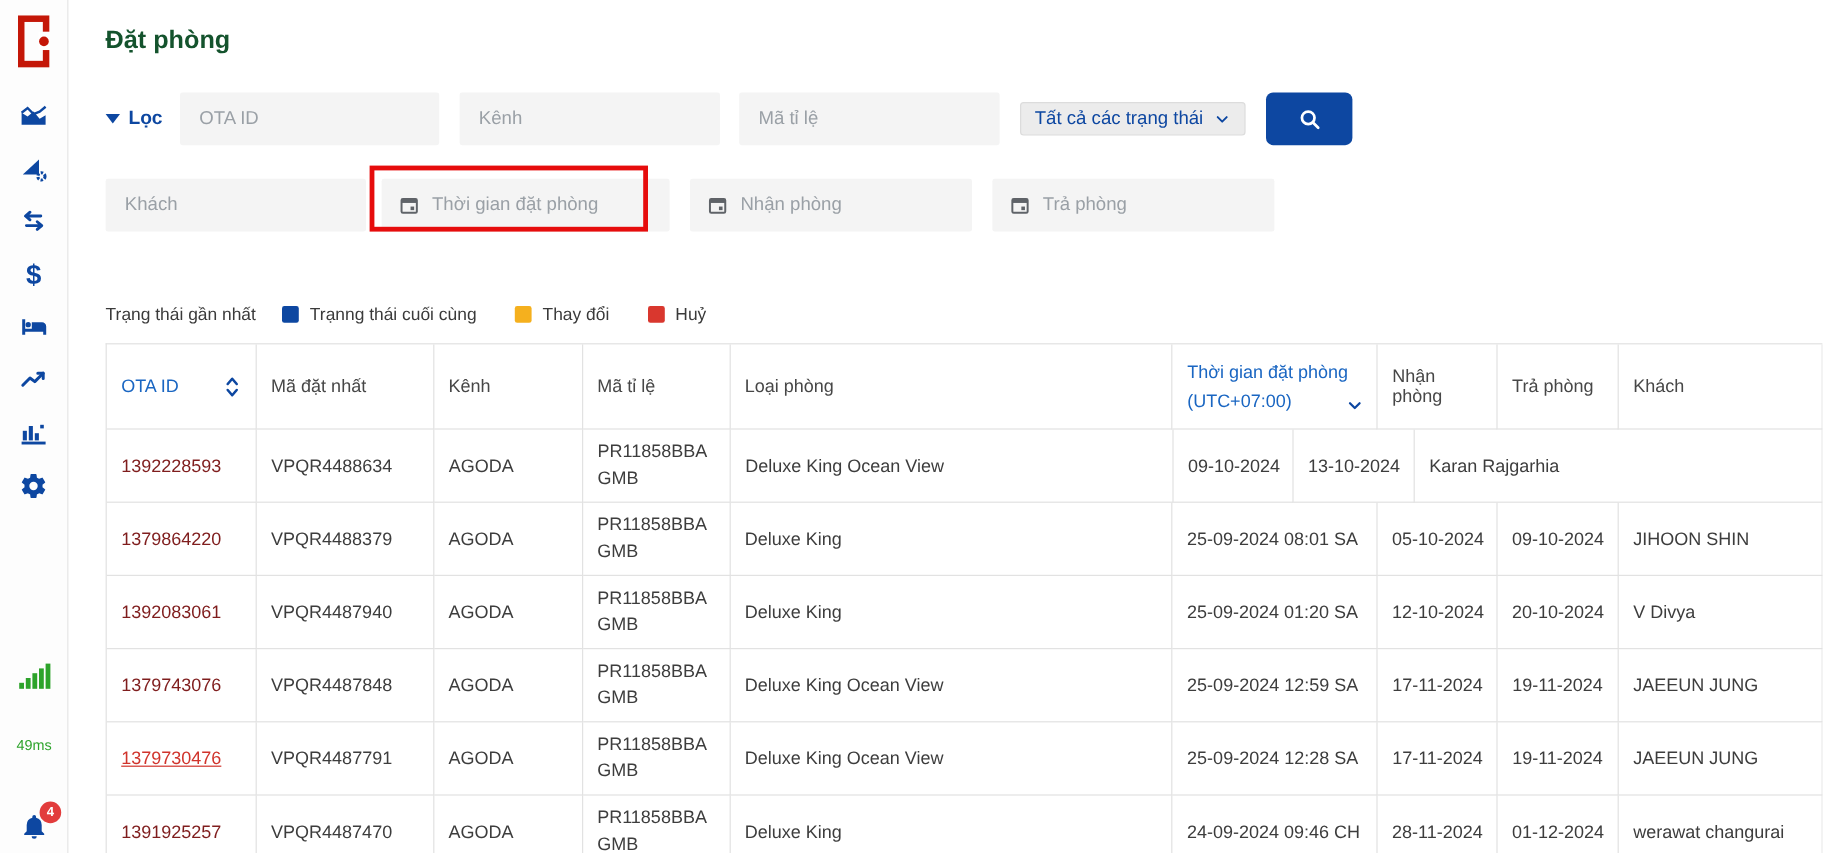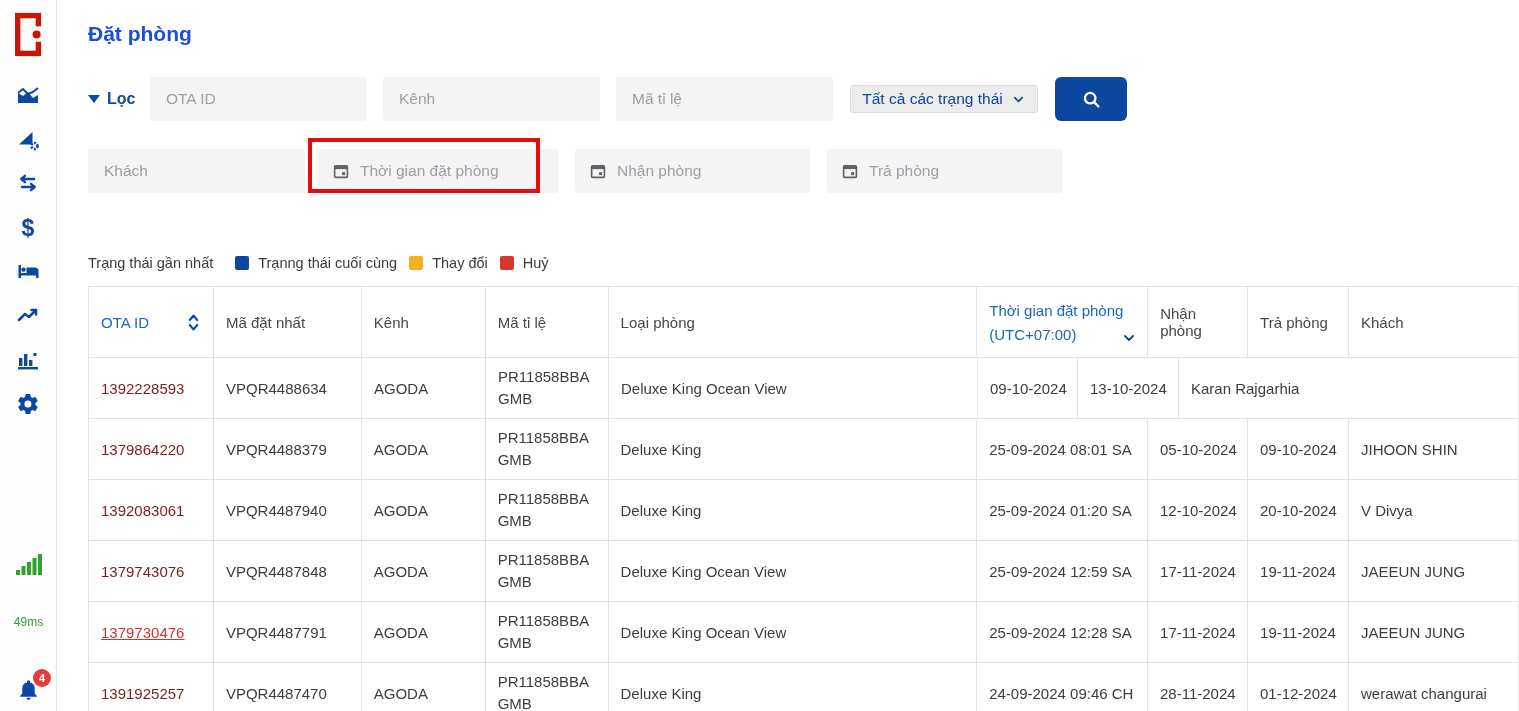--- a/index.html
+++ b/index.html
@@ -17,21 +17,21 @@
   .dollar-glyph { font-size:23px; font-weight:700; color:#0d47a1; line-height:1; }
   .status-cluster { position:absolute; bottom:5px; left:0; width:57px; display:flex; flex-direction:column; align-items:center;gap:38px; }
   .latency { font-size:12px; color:#2da32b; margin-top:1px; }
   .bell-wrap { position:relative; margin-top:10px; }
   .badge { position:absolute; top:-8px; right:-10px; width:18px; height:18px; border-radius:50%;
            background:#e23c3c; color:#fff; font-size:11px; font-weight:700; display:flex;
            align-items:center; justify-content:center; }
 
   
   .main { position:absolute; left:57px; top:0; right:0; bottom:0; padding-left:31px; overflow:hidden; }
-  .page-title { margin-top:22px; font-size:21px; font-weight:700; color:#1d4ed8; }
+  .page-title { margin-top:22px; font-size:21px; font-weight:700; color:#14532d; }
 
   .filters-row1 { display:flex; align-items:center; margin-top:31px; height:44px; }
   .loc-toggle { width:62px; display:flex; align-items:center; gap:7px; cursor:pointer; }
   .tri-down { width:0; height:0; border-left:6px solid transparent; border-right:6px solid transparent;
               border-top:8px solid #0d47a1; }
   .loc-label { color:#0d47a1; font-size:16px; font-weight:700; }
   .f-input { height:44px; background:#f4f4f4; border:none; border-radius:2px; padding:0 16px;
              font-size:15.5px; color:#444; outline:none; }
   .f-input::placeholder { color:#9aa0a6; }
   .w-ota { width:216px; margin-right:17px; }
@@ -53,21 +53,21 @@
   .dw-time { width:240px; }
   .date-wrap { position:relative; margin-right:17px; }
   .annotation-box { position:absolute; left:-10px; top:-11px; width:232px; height:55px;
                     border:4px solid #e60c0c; pointer-events:none; z-index:5; }
   .dw-in { width:235px; margin-right:17px; }
   .dw-out { width:235px; }
 
   
   .legend { display:flex; align-items:center; margin-top:61px; height:18px; }
   .legend-title { font-size:14.5px; color:#3a3a3a; margin-right:22px; }
-  .legend-item { display:flex; align-items:center; margin-right:12px; }
+  .legend-item { display:flex; align-items:flex-start; margin-right:32px; }
   .legend-sq { width:14px; height:14px; border-radius:2px; margin-right:9px; }
   .legend-label { font-size:14.5px; color:#3a3a3a; }
 
   
   .tbl { margin-top:14px; width:1431px; border-top:1px solid #e2e2e2; border-left:1px solid #e2e2e2; }
   .thead { display:flex; height:71px; }
   .tr { display:flex; height:61px; }
   .th, .td { border-right:1px solid #e2e2e2; border-bottom:1px solid #e2e2e2; padding:0 12px;
              display:flex; align-items:center; }
   .th { font-size:15px; color:#474747; }

